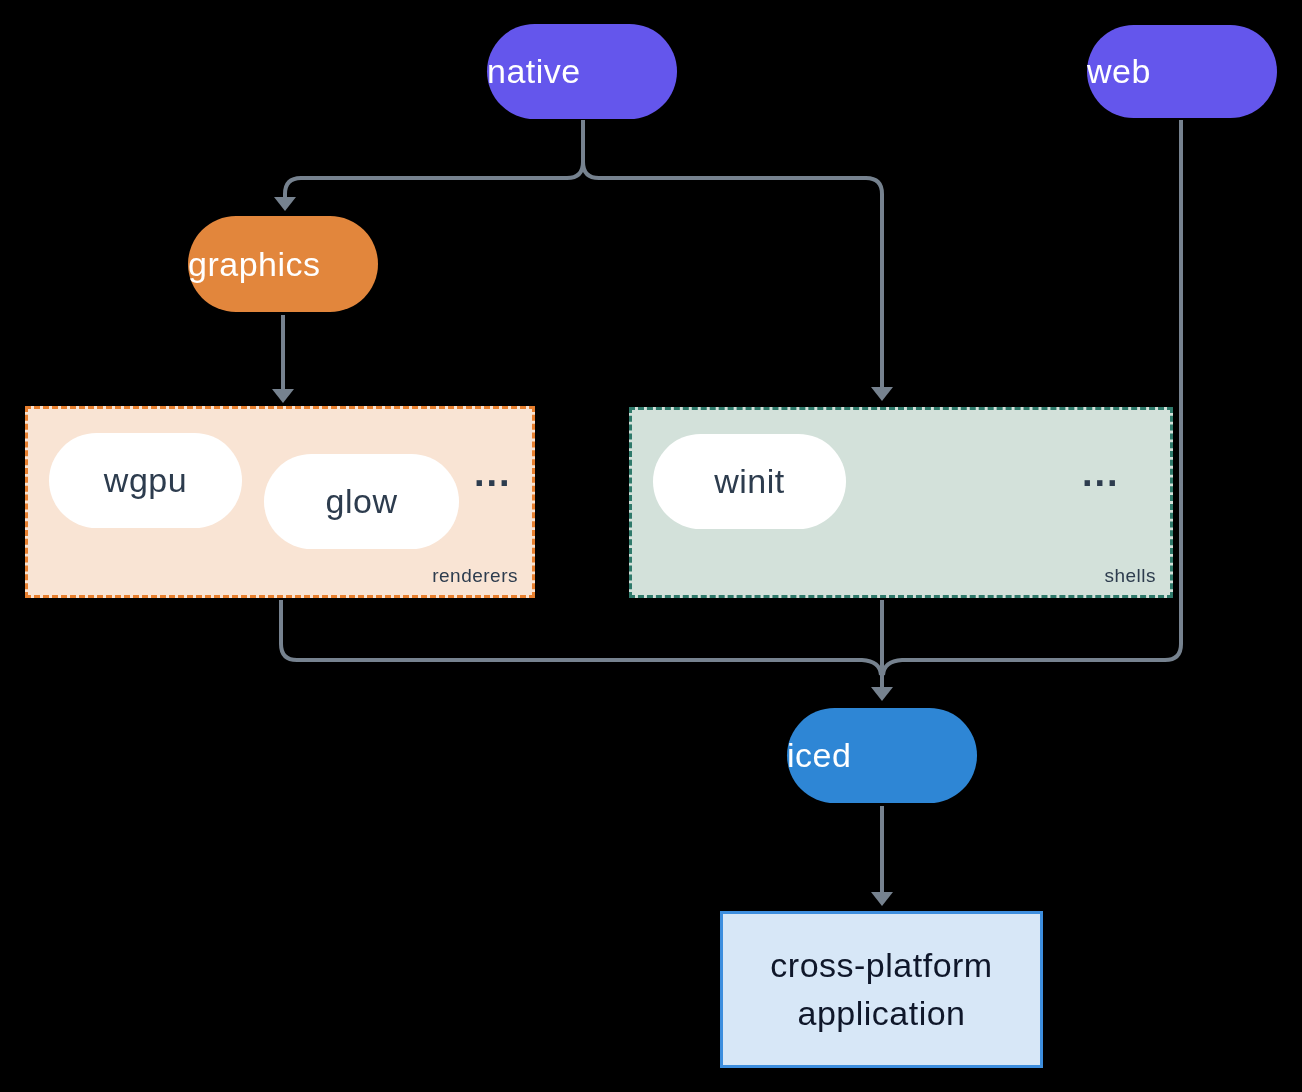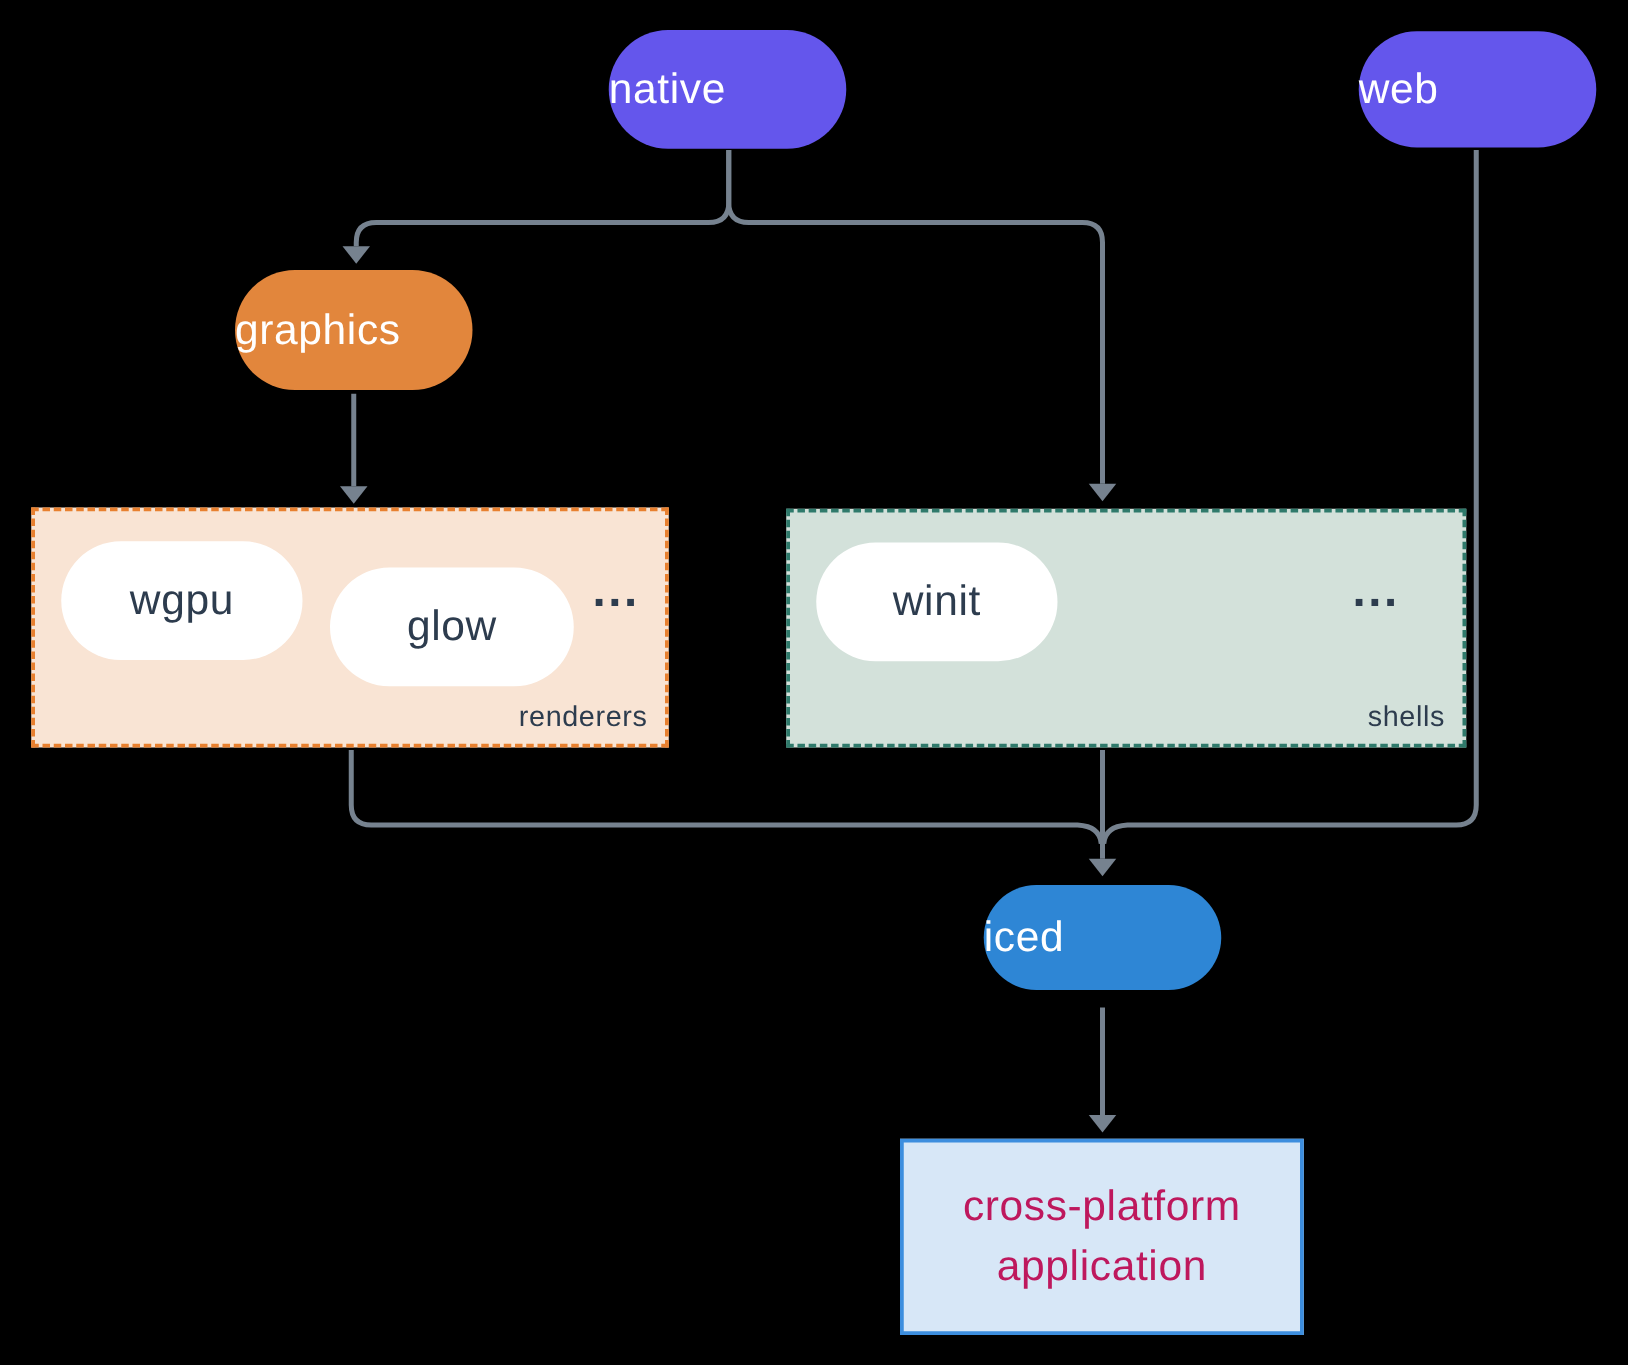--- a/index.html
+++ b/index.html
@@ -36,21 +36,21 @@
     border-radius: 999px;
     display: flex;
     align-items: center;
     font-size: 34px;
     color: #ffffff;
     letter-spacing: 0.5px;
   }
   .pill-native   { left: 487px; top: 24px;  width: 190px; height: 95px; background: #6456ec; }
   .pill-web      { left: 1087px; top: 25px; width: 190px; height: 93px; background: #6456ec; }
   .pill-graphics { left: 188px; top: 216px; width: 190px; height: 96px; background: #e2863c; }
-  .pill-iced     { left: 787px; top: 708px; width: 190px; height: 84px; background: #2e86d5; }
+  .pill-iced     { left: 787px; top: 708px; width: 190px; height: 95px; background: #2e86d5; }
   .group {
     position: absolute;
     box-sizing: border-box;
   }
   .group-renderers {
     left: 25px; top: 406px; width: 510px; height: 192px;
     background: #f9e4d4;
     border: 3px dashed #e8802f;
     padding-left: 20px;
   }
@@ -79,38 +79,38 @@
     font-weight: bold;
     color: #2d3c4e;
     letter-spacing: 2px;
   }
   .ellipsis-renderers { left: 474px; }
   .ellipsis-shells    { left: 1082px; }
   .group-label {
     position: absolute;
     right: 14px;
     bottom: 8px;
-    font-size: 23px;
+    font-size: 19px;
     color: #2d3c4e;
     letter-spacing: 0.5px;
   }
   .app-box {
     position: absolute;
     left: 720px; top: 911px;
     width: 323px; height: 157px;
     box-sizing: border-box;
     background: #d7e7f7;
     border: 3px solid #3d8ede;
     display: flex;
     flex-direction: column;
     align-items: center;
     justify-content: center;
     font-size: 34px;
     line-height: 1.4;
-    color: #be185d;
+    color: #0f172a;
     letter-spacing: 0.5px;
   }
 </style>
 </head>
 <body>
 
 <div id="stage">
 
   <svg id="edges" viewBox="0 0 1302 1092" xmlns="http://www.w3.org/2000/svg">
 

